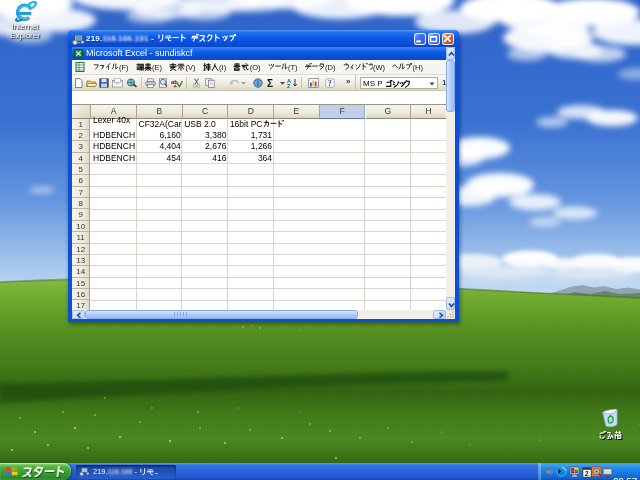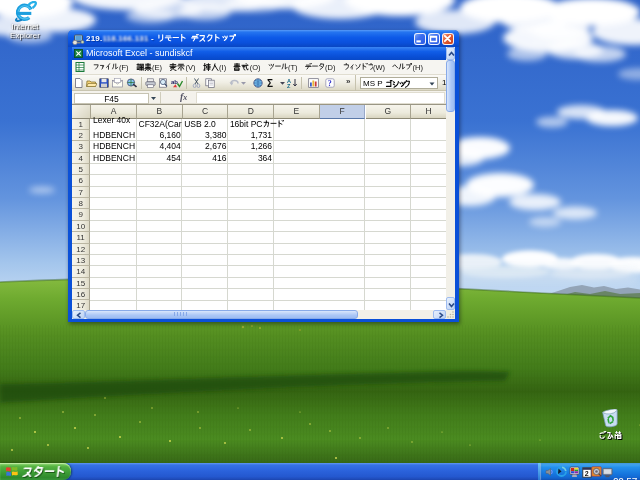--- a/index.html
+++ b/index.html
@@ -556,29 +556,20 @@
             <use href="#ksi" x="9"></use>
             <use href="#ktu-s" x="17"></use>
             <use href="#kku" x="24"></use>
           </svg>
           <span style="position:absolute;left:67px;top:1px"><svg width="8" height="9" viewBox="0 0 8 9">
               <path d="M1.5,3.5 L4,6.5 L6.5,3.5 Z" fill="#345"></path>
             </svg></span>
         </div>
    <div class="abs" style="left:370px;top:3px;font-size:8px;color:#000">1</div>
   </div>
-  <div id="fbar" class="abs">
-        <div id="namebox" class="abs">F45</div>
-   <svg class="abs" style="left:77px;top:3px" width="9" height="9" viewBox="0 0 9 9">
-          <path d="M2,3 L4.5,6 L7,3 Z" fill="#345"></path>
-        </svg>
-   <div class="abs" style="left:88px;top:1px;width:1px;height:12px;background:#d0cdbc"></div>
-   <div class="abs" style="left:108px;top:0;width:14px;height:14px;font-size:10px;font-style:italic;font-family:'Liberation Serif',serif;color:#556;font-weight:bold">f<span style="font-size:8px">x</span></div>
-   <div class="abs" style="left:124px;top:1px;width:249px;height:12px;background:#fff;border:1px solid #e0ddd0"></div>
-  </div>
   <div id="sheet" class="abs">
    <div class="abs" style="left:0;top:-1px;width:374px;height:1px;background:#9a9684"></div>
    <div id="gridcols" class="abs"></div>
    <div id="gridrows" class="abs"></div>
    <div class="chead abs" style="left:0;width:19.3px;background:linear-gradient(135deg,#f6f4ec,#d9d5c0)"></div>
    <div class="chead abs" style="left:19.3px;width:45.7px">A</div>
    <div class="chead abs" style="left:65px;width:45.7px">B</div>
    <div class="chead abs" style="left:110.7px;width:45.7px">C</div>
    <div class="chead abs" style="left:156.4px;width:45.7px">D</div>
    <div class="chead abs" style="left:202.1px;width:45.7px">E</div>
@@ -674,20 +665,31 @@
    <path d="M6.8,6.8 Q8.2,6.4 9.5,6.9 Q11,7.4 12.6,6.7 L12.6,10.2 Q11,10.9 9.6,10.4 Q8.2,10 6.8,10.5 Z" fill="#fdc214"></path>
    </g>
   </svg>
   <svg class="jp abs" style="left:22px;top:3px;color:#fff;stroke-width:1.6;transform:skewX(-8deg);filter:drop-shadow(1px 1px 0 rgba(0,40,0,.6))" width="44" height="11" viewBox="0 0 40 10">
         <use href="#ksu"></use>
         <use href="#kta" x="10"></use>
         <use href="#kdash" x="20"></use>
         <use href="#kto" x="30"></use>
       </svg>
  </div>
+ <div id="taskbtn" class="abs">
+  <svg class="abs" style="left:3px;top:2.5px" width="11" height="9" viewBox="0 0 13 11">
+   <rect x="2.5" y="1" width="8" height="6" rx="1" fill="#9cc6e8" stroke="#345" stroke-width="1"></rect>
+   <circle cx="3" cy="8.5" r="2.1" fill="#e8e4da" stroke="#667" stroke-width=".6"></circle>
+   <circle cx="10.5" cy="8" r="1.5" fill="#c8d8b0" stroke="#667" stroke-width=".5"></circle>
+  </svg>
+  <div class="abs" style="left:17px;top:2.5px;display:flex;align-items:center;font-size:7.5px;color:#fff">219.<span class="blr" style="font-size:7px">118.166</span>&nbsp;-&nbsp;<svg class="jp" width="15" height="7.5" viewBox="0 0 20 10">
+          <use href="#kri"></use>
+          <use href="#kmo" x="10"></use>
+        </svg><span style="letter-spacing:-1px">...</span></div>
+ </div>
  <div id="tray" class="abs">
   <div class="abs" style="left:0;top:0;width:2px;height:17px;background:linear-gradient(180deg,#6ec5f8,#2a7ad8);box-shadow:1px 0 1px rgba(255,255,255,.4)"></div>
   <svg class="abs" style="left:7px;top:4px" width="10" height="10" viewBox="0 0 10 10">
         <path d="M1,3.5 H3 L5.5,1.5 V8.5 L3,6.5 H1 Z" fill="#8a8f98" stroke="#555" stroke-width=".4"></path>
         <path d="M6.5,3 Q8,5 6.5,7" fill="none" stroke="#99f" stroke-width=".8"></path>
       </svg>
   <svg class="abs" style="left:18px;top:3px" width="11" height="11" viewBox="0 0 11 11">
         <path d="M5.5,1 A4.5,4.5 0 1,0 10,5.5" fill="none" stroke="#28a0e8" stroke-width="1.8"></path>
         <path d="M2.5,2.5 L5.5,5.5 L2,8" fill="#123"></path>
         <path d="M6,1.2 A4.5,4.5 0 0,1 9.8,5" fill="none" stroke="#7cd" stroke-width="1.6"></path>

